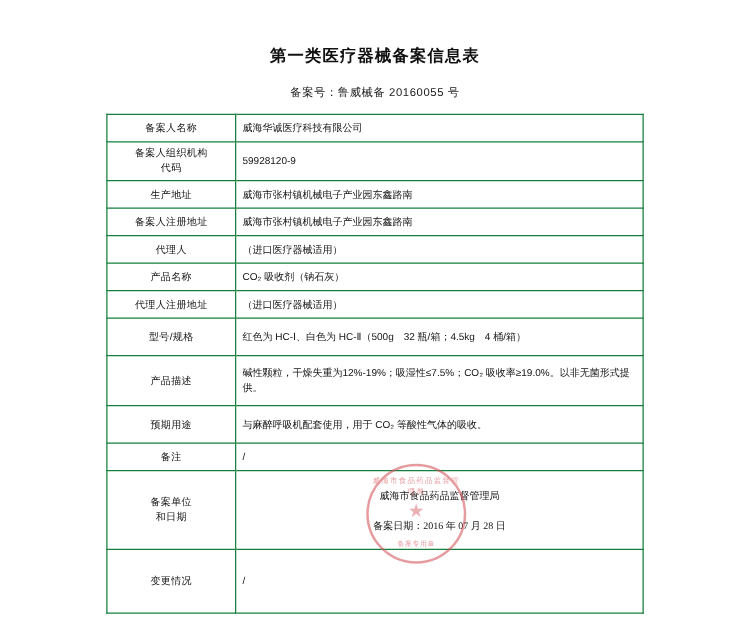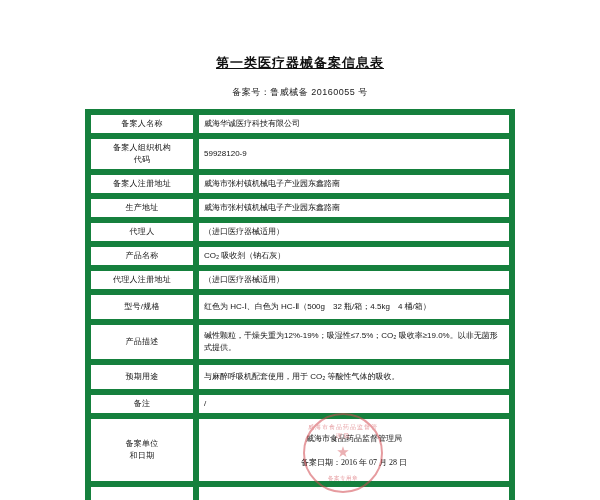--- a/index.html
+++ b/index.html
@@ -20,42 +20,41 @@
     width: 600px;
     height: 500px;
     box-sizing: border-box;
   }
   .doc-title {
     text-align: center;
     font-size: 13px;
     font-weight: bold;
     letter-spacing: 1px;
     color: #111;
-    margin-top: 54px;
-    text-decoration: underline;
+    margin-top: 36px;
   }
   .filing-no {
     text-align: center;
     font-size: 9px;
     color: #1a1a1a;
     margin-top: 14px;
     letter-spacing: 0.5px;
   }
   .table-wrap {
     margin: 10px auto 0 auto;
     width: 430px;
     position: relative;
   }
   table.main {
     border-collapse: collapse;
     width: 100%;
     table-layout: fixed;
   }
   table.main td {
-    border: 6px solid #15803d;
+    border: 1px solid #15803d;
     font-size: 8px;
     line-height: 1.5;
     padding: 3px 5px;
     vertical-align: middle;
     color: #141414;
   }
   td.label {
     width: 92px;
     text-align: center;
     letter-spacing: 0.3px;
@@ -153,25 +152,25 @@
       <tbody>
         <tr class="row-h26">
           <td class="label">备案人名称</td>
           <td class="value">威海华诚医疗科技有限公司</td>
         </tr>
         <tr class="row-h34">
           <td class="label">备案人组织机构<br>代码</td>
           <td class="value">59928120-9</td>
         </tr>
         <tr class="row-h26">
+          <td class="label">生产地址</td>
+          <td class="value">威海市张村镇机械电子产业园东鑫路南</td>
+        </tr>
+        <tr class="row-h26">
           <td class="label">备案人注册地址</td>
-          <td class="value">威海市张村镇机械电子产业园东鑫路南</td>
-        </tr>
-        <tr class="row-h26">
-          <td class="label">生产地址</td>
           <td class="value">威海市张村镇机械电子产业园东鑫路南</td>
         </tr>
         <tr class="row-h26">
           <td class="label">代理人</td>
           <td class="value">（进口医疗器械适用）</td>
         </tr>
         <tr class="row-h26">
           <td class="label">产品名称</td>
           <td class="value">CO₂ 吸收剂（钠石灰）</td>
         </tr>

